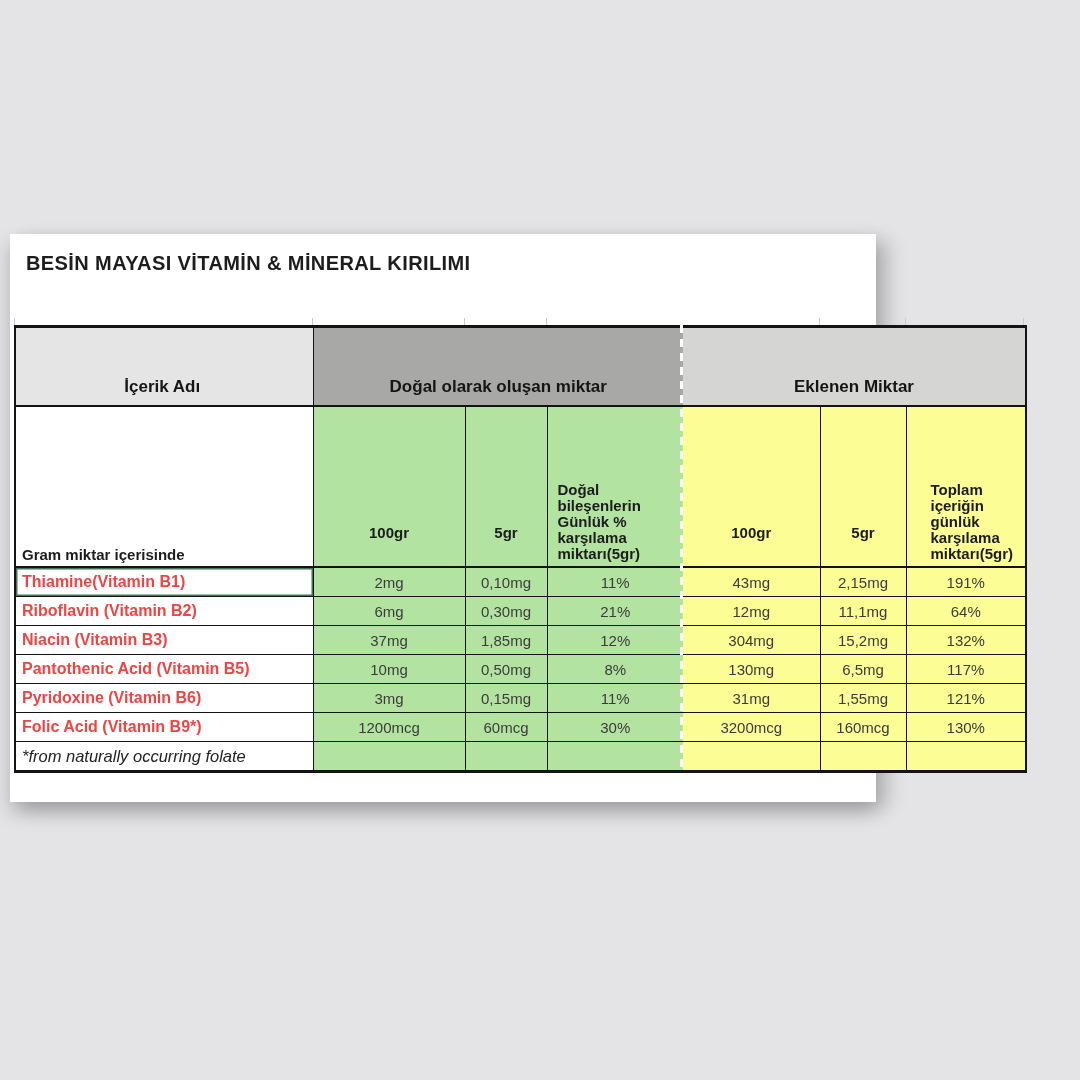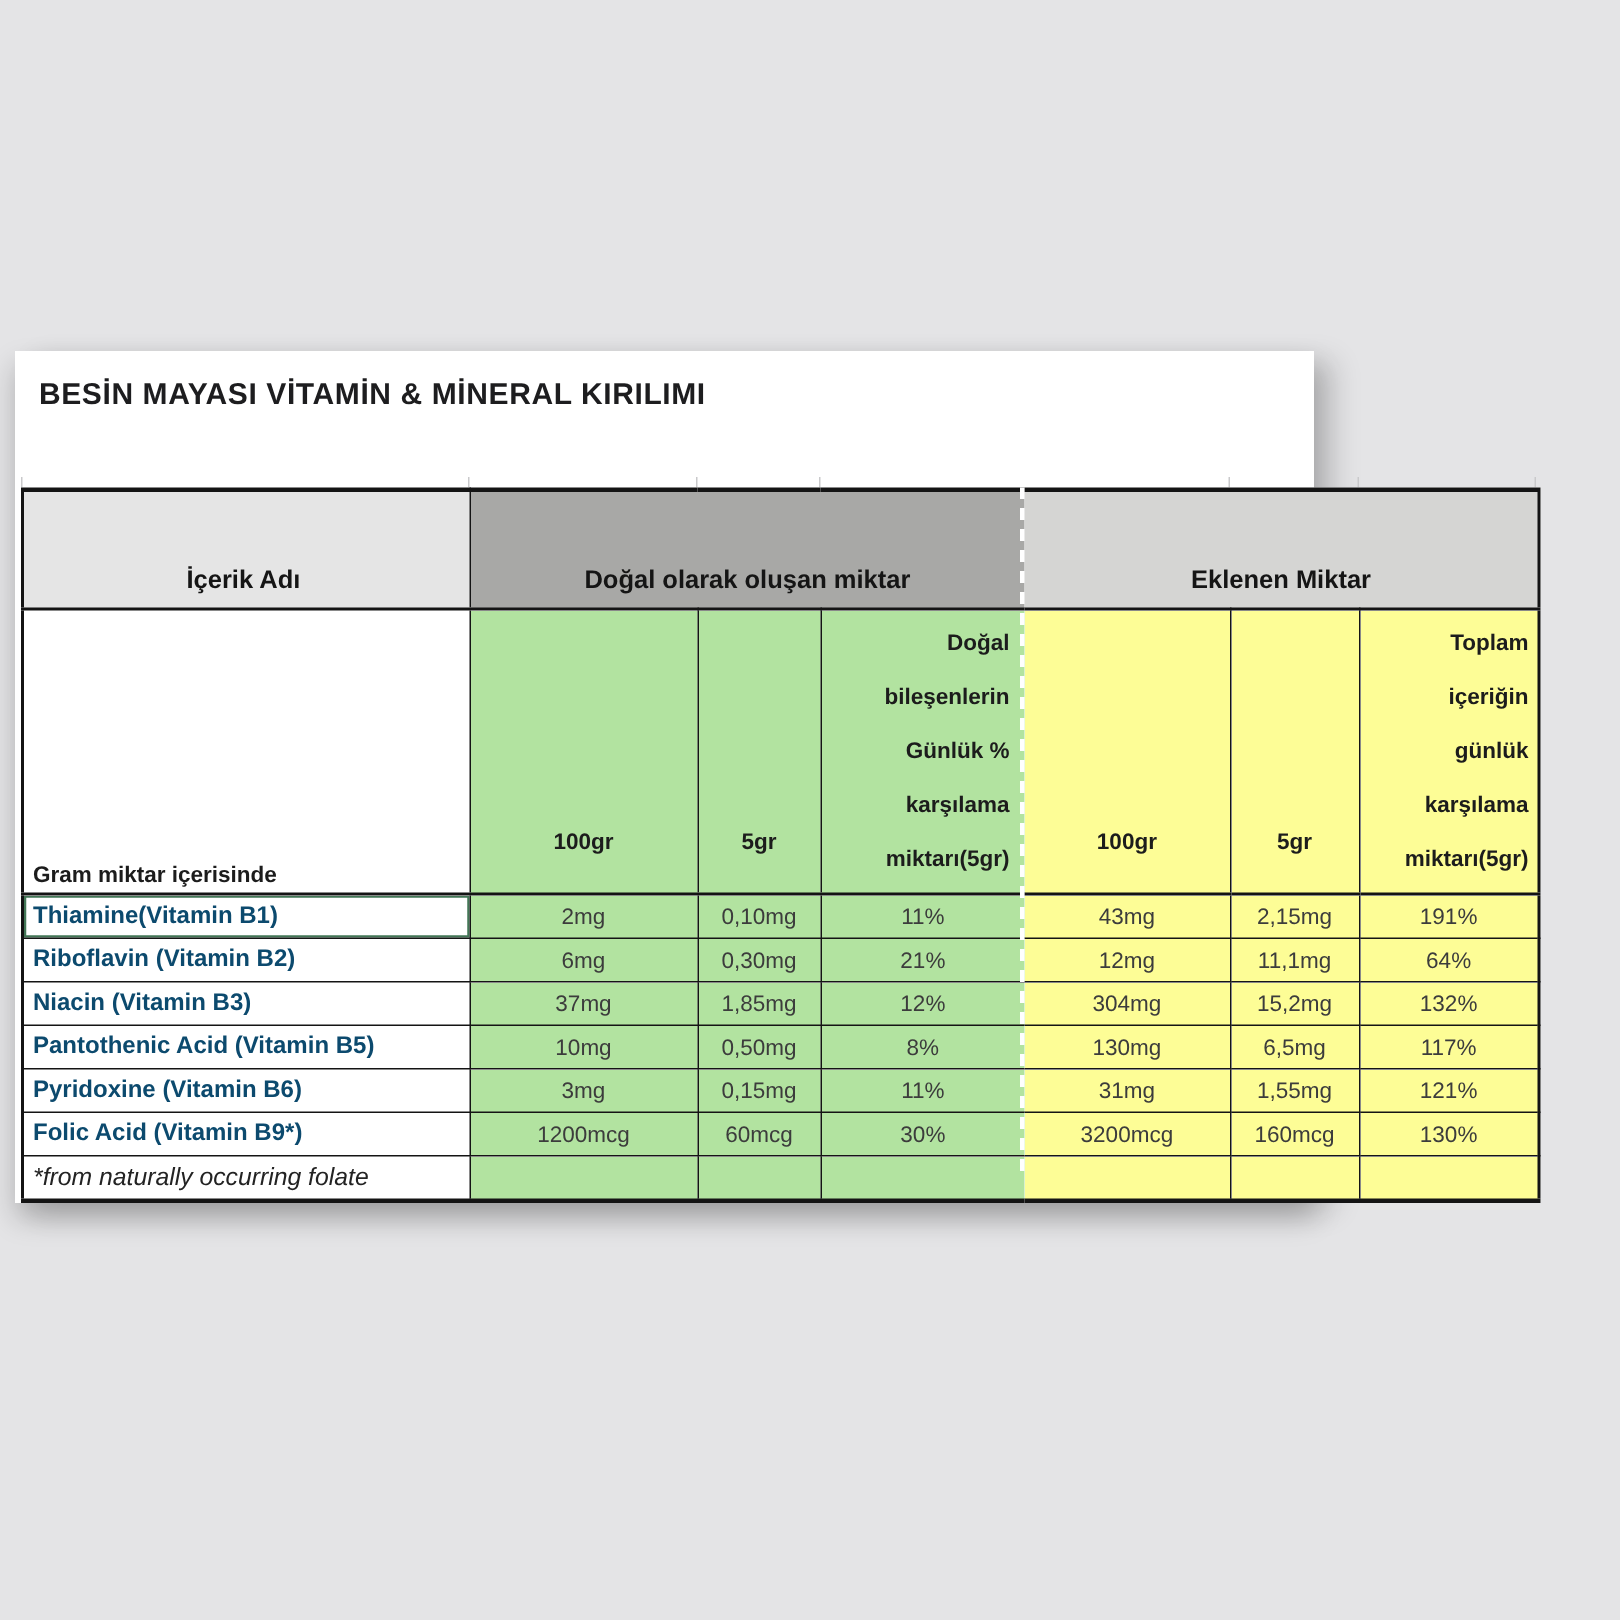--- a/index.html
+++ b/index.html
@@ -53,24 +53,24 @@
   .grp1 { background: #a8a8a6; }
   .grp2 { background: #d5d5d3; }
 
   tr.hdr1 th { height: 68px; vertical-align: bottom; font-size: 17px; font-weight: 700; color: #151515; border-bottom-width: 2px; }
   th.corner { text-align: center; padding: 0 4px 8px 0; background: #e5e5e5; }
   tr.hdr1 th.group { text-align: center; padding-bottom: 8px; }
 
   tr.hdr2 th { height: 133px; vertical-align: bottom; color: #1c1c1c; }
   th.subhead { background: #ffffff; text-align: left; font-weight: 700; font-size: 15px; color: #2e2e2e; padding: 0 2px 3px 6px; }
   tr.hdr2 th.unit { font-size: 15px; font-weight: 700; text-align: center; padding-bottom: 25px; }
-  tr.hdr2 th.longhead { font-size: 15px; font-weight: 700; text-align: right; line-height: 36px; padding: 4px 10px 4px 10px; }
+  tr.hdr2 th.longhead { font-size: 15px; font-weight: 700; text-align: left; line-height: 16px; padding: 4px 10px 4px 10px; }
 
   tr.data td { height: 26px; }
-  tr.data td.rowlabel { background: #ffffff; font-size: 16px; font-weight: 700; color: #0c4a6e; text-align: left; padding: 0 2px 0 6px; white-space: nowrap; }
+  tr.data td.rowlabel { background: #ffffff; font-size: 16px; font-weight: 700; color: #ef4444; text-align: left; padding: 0 2px 0 6px; white-space: nowrap; }
   tr.data td.val { font-size: 15px; font-weight: 400; color: #3c3c3c; text-align: center; }
   tr.first td { border-top: 2px solid #141414; }
   td.selected { box-shadow: inset 0 0 0 1.5px rgba(34, 94, 56, 0.85); }
   tr.note td.rowlabel { font-weight: 400; font-style: italic; font-size: 16.5px; color: #232323; }
 
   .page-break {
     position: absolute;
     left: 666px; top: 7px;
     width: 3px; height: 459px;
     z-index: 5;
@@ -111,21 +111,21 @@
         <th class="group grp1 c3" colspan="3">Doğal olarak oluşan miktar</th>
         <th class="group grp2 c4" colspan="3">Eklenen Miktar</th>
       </tr>
       <tr class="hdr2">
         <th class="subhead">Gram miktar içerisinde</th>
         <th class="unit g">100gr</th>
         <th class="unit g">5gr</th>
         <th class="longhead g c3">Doğal bileşenlerin Günlük % karşılama miktarı(5gr)</th>
         <th class="unit y c4">100gr</th>
         <th class="unit y">5gr</th>
-        <th class="longhead y" style="padding:4px 6px">Toplam içeriğin günlük karşılama miktarı(5gr)</th>
+        <th class="longhead y" style="padding:4px 24px">Toplam içeriğin günlük karşılama miktarı(5gr)</th>
       </tr>
 
       <tr class="data first">
         <td class="rowlabel selected">Thiamine(Vitamin B1)</td>
         <td class="val g">2mg</td>
         <td class="val g">0,10mg</td>
         <td class="val g c3">11%</td>
         <td class="val y c4">43mg</td>
         <td class="val y">2,15mg</td>
         <td class="val y">191%</td>

